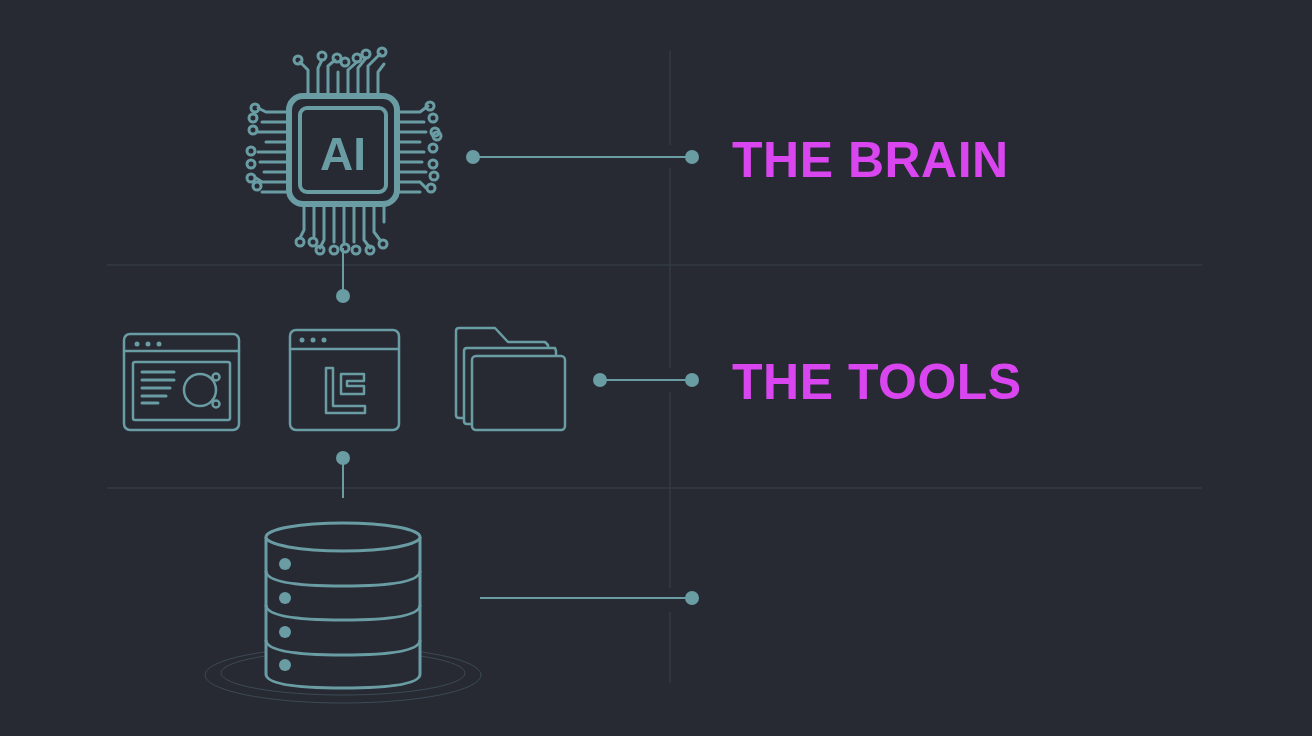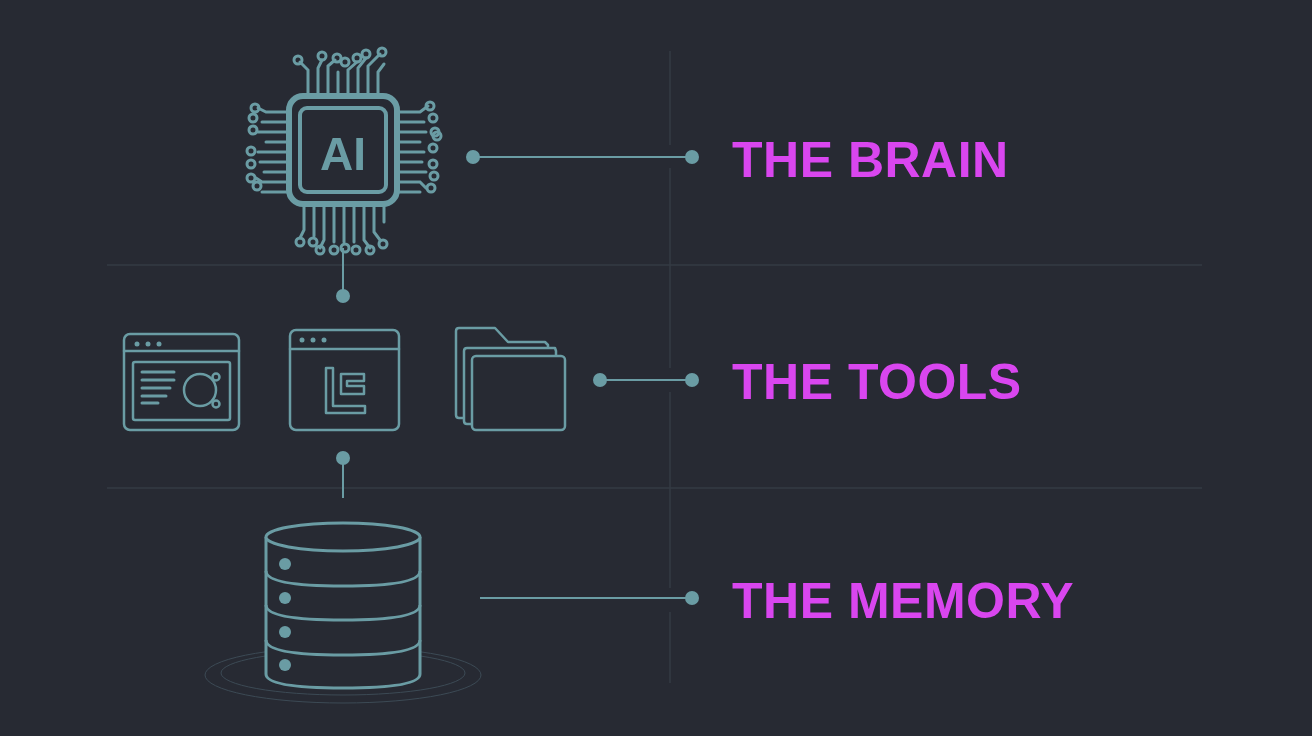--- a/index.html
+++ b/index.html
@@ -199,14 +199,13 @@
         <circle cx="285" cy="556" r="6"></circle>
         <circle cx="285" cy="590" r="6"></circle>
         <circle cx="285" cy="624" r="6"></circle>
         <circle cx="285" cy="657" r="6"></circle>
       </g>
     </g>
   </svg>
 
   <div class="label label-brain">THE BRAIN</div>
   <div class="label label-tools">THE TOOLS</div>
-  <div class="label label-memory">THE MEMORY</div>
 </div>
 
 </body></html>

